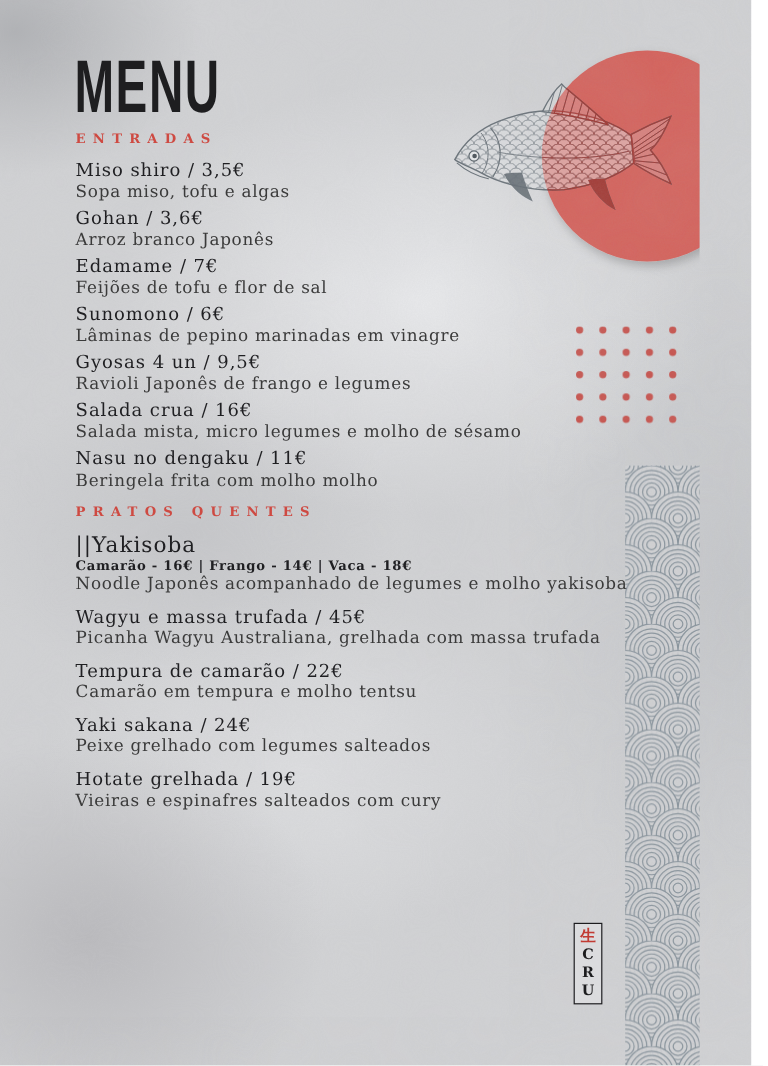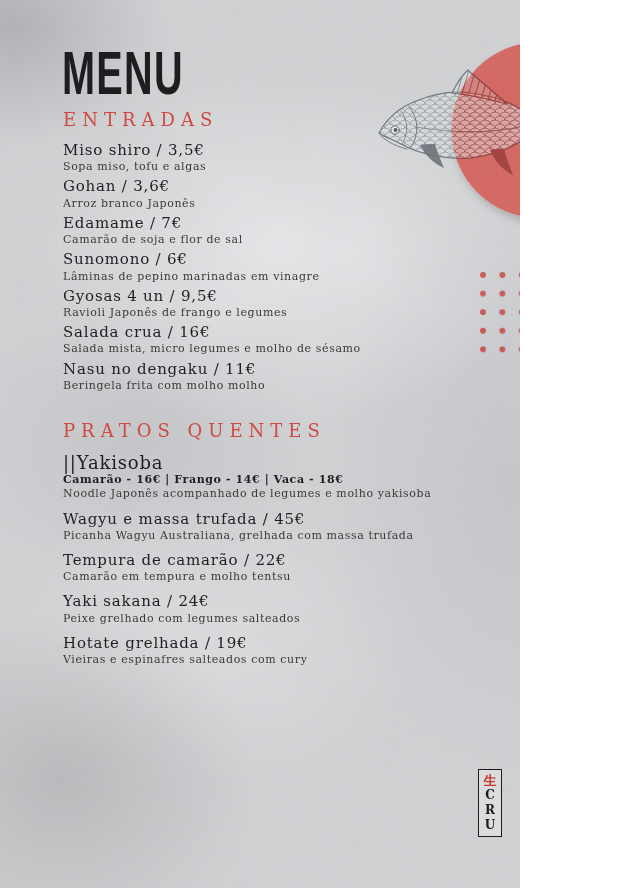--- a/index.html
+++ b/index.html
@@ -1,17 +1,17 @@
 <!DOCTYPE html>
 <html><head>
 <meta charset="utf-8">
 <style>
   html,body{margin:0;padding:0;background:#ffffff;}
   .page{
-    position:relative;width:520px;height:888px;overflow:hidden;
+    position:relative;width:626px;height:888px;overflow:hidden;
     font-family:"DejaVu Serif", serif;
     background:
       radial-gradient(ellipse 420px 300px at 55% 28%, rgba(236,237,239,.9) 0%, rgba(236,237,239,0) 60%),
       radial-gradient(ellipse 300px 260px at 12% 88%, rgba(166,165,169,.55) 0%, rgba(166,165,169,0) 65%),
       radial-gradient(ellipse 260px 200px at 2% 3%, rgba(152,154,158,.6) 0%, rgba(152,154,158,0) 60%),
       radial-gradient(ellipse 300px 500px at 98% 55%, rgba(186,189,193,.5) 0%, rgba(186,189,193,0) 60%),
       radial-gradient(ellipse 360px 240px at 40% 72%, rgba(228,229,231,.7) 0%, rgba(228,229,231,0) 60%),
       radial-gradient(ellipse 300px 220px at 25% 50%, rgba(176,177,181,.35) 0%, rgba(176,177,181,0) 60%),
       #d2d3d5;
   }
@@ -21,36 +21,36 @@
   .menu-title{
     position:absolute;left:62px;top:42px;margin:0;
     font-family:"Liberation Sans", sans-serif;font-weight:bold;
     font-size:62px;line-height:1.0;letter-spacing:2px;color:#1e1e20;
     transform:scaleX(.64);transform-origin:left top;white-space:nowrap;
   }
   .section{position:absolute;left:63px;width:440px;}
   .section-entradas{top:109px;}
   .section-pratos{top:420px;}
   .section-header{
-    margin:0 0 12px 0;font-size:18px;font-weight:normal;letter-spacing:6px;
+    margin:0 0 12px 0;font-size:11px;font-weight:bold;letter-spacing:6px;
     color:#ce4a42;white-space:nowrap;
   }
   .item{margin:0 0 5px 0;}
   .section-pratos .item{margin-bottom:10px;}
   .item-name{
     margin:0;font-size:15px;font-weight:normal;letter-spacing:.8px;
     line-height:1.15;color:#1f1f22;white-space:nowrap;
   }
   .item-name.big{font-size:18px;}
   .item-price-line{
     margin:0;font-size:11px;font-weight:bold;letter-spacing:.6px;
     line-height:1.15;color:#1f1f22;white-space:nowrap;
   }
   .item-desc{
-    margin:1px 0 0 0;font-size:11px;letter-spacing:.6px;line-height:1.2;
+    margin:1px 0 0 0;font-size:14px;letter-spacing:.6px;line-height:1.2;
     color:#3a3a3a;white-space:nowrap;
   }
   .logo-box{
     position:absolute;left:478px;top:769px;width:22px;height:66px;
     border:1.5px solid #1c1c1e;background:rgba(229,230,232,.55);
     display:flex;flex-direction:column;align-items:center;justify-content:center;
     gap:0;
   }
   .logo-kanji{font-size:13px;line-height:15px;color:#c23b33;font-weight:bold;}
   .logo-letter{
@@ -218,21 +218,21 @@
       <div class="item">
         <p class="item-name">Miso shiro / 3,5€</p>
         <p class="item-desc">Sopa miso, tofu e algas</p>
       </div>
       <div class="item">
         <p class="item-name">Gohan / 3,6€</p>
         <p class="item-desc">Arroz branco Japonês</p>
       </div>
       <div class="item">
         <p class="item-name">Edamame / 7€</p>
-        <p class="item-desc">Camarão de soja e flor de sal</p>
+        <p class="item-desc">Feijões de tofu e flor de sal</p>
       </div>
       <div class="item">
         <p class="item-name">Sunomono / 6€</p>
         <p class="item-desc">Lâminas de pepino marinadas em vinagre</p>
       </div>
       <div class="item">
         <p class="item-name">Gyosas 4 un / 9,5€</p>
         <p class="item-desc">Ravioli Japonês de frango e legumes</p>
       </div>
       <div class="item">

